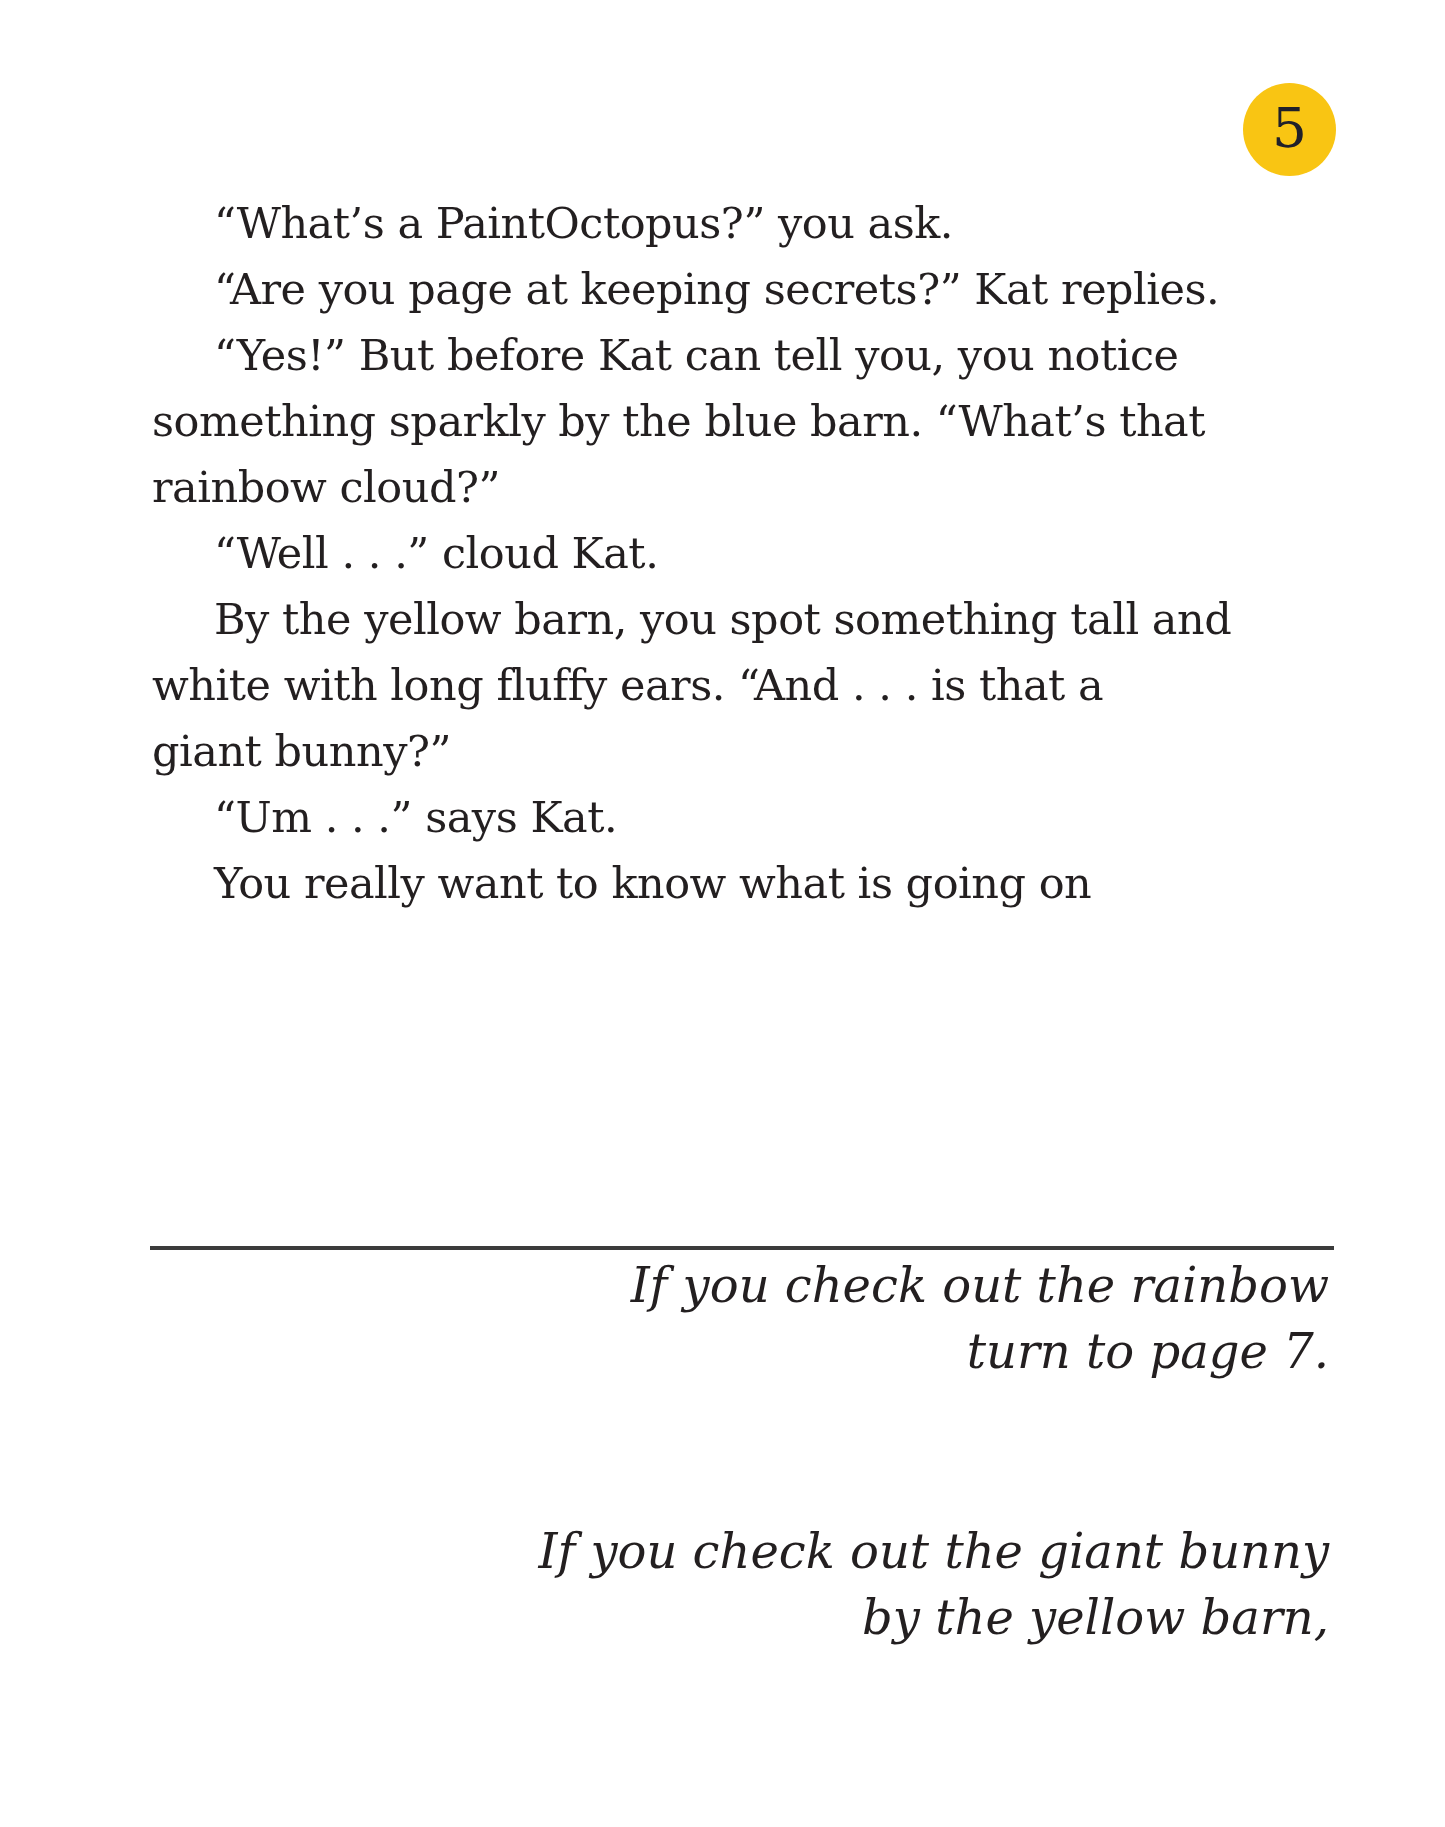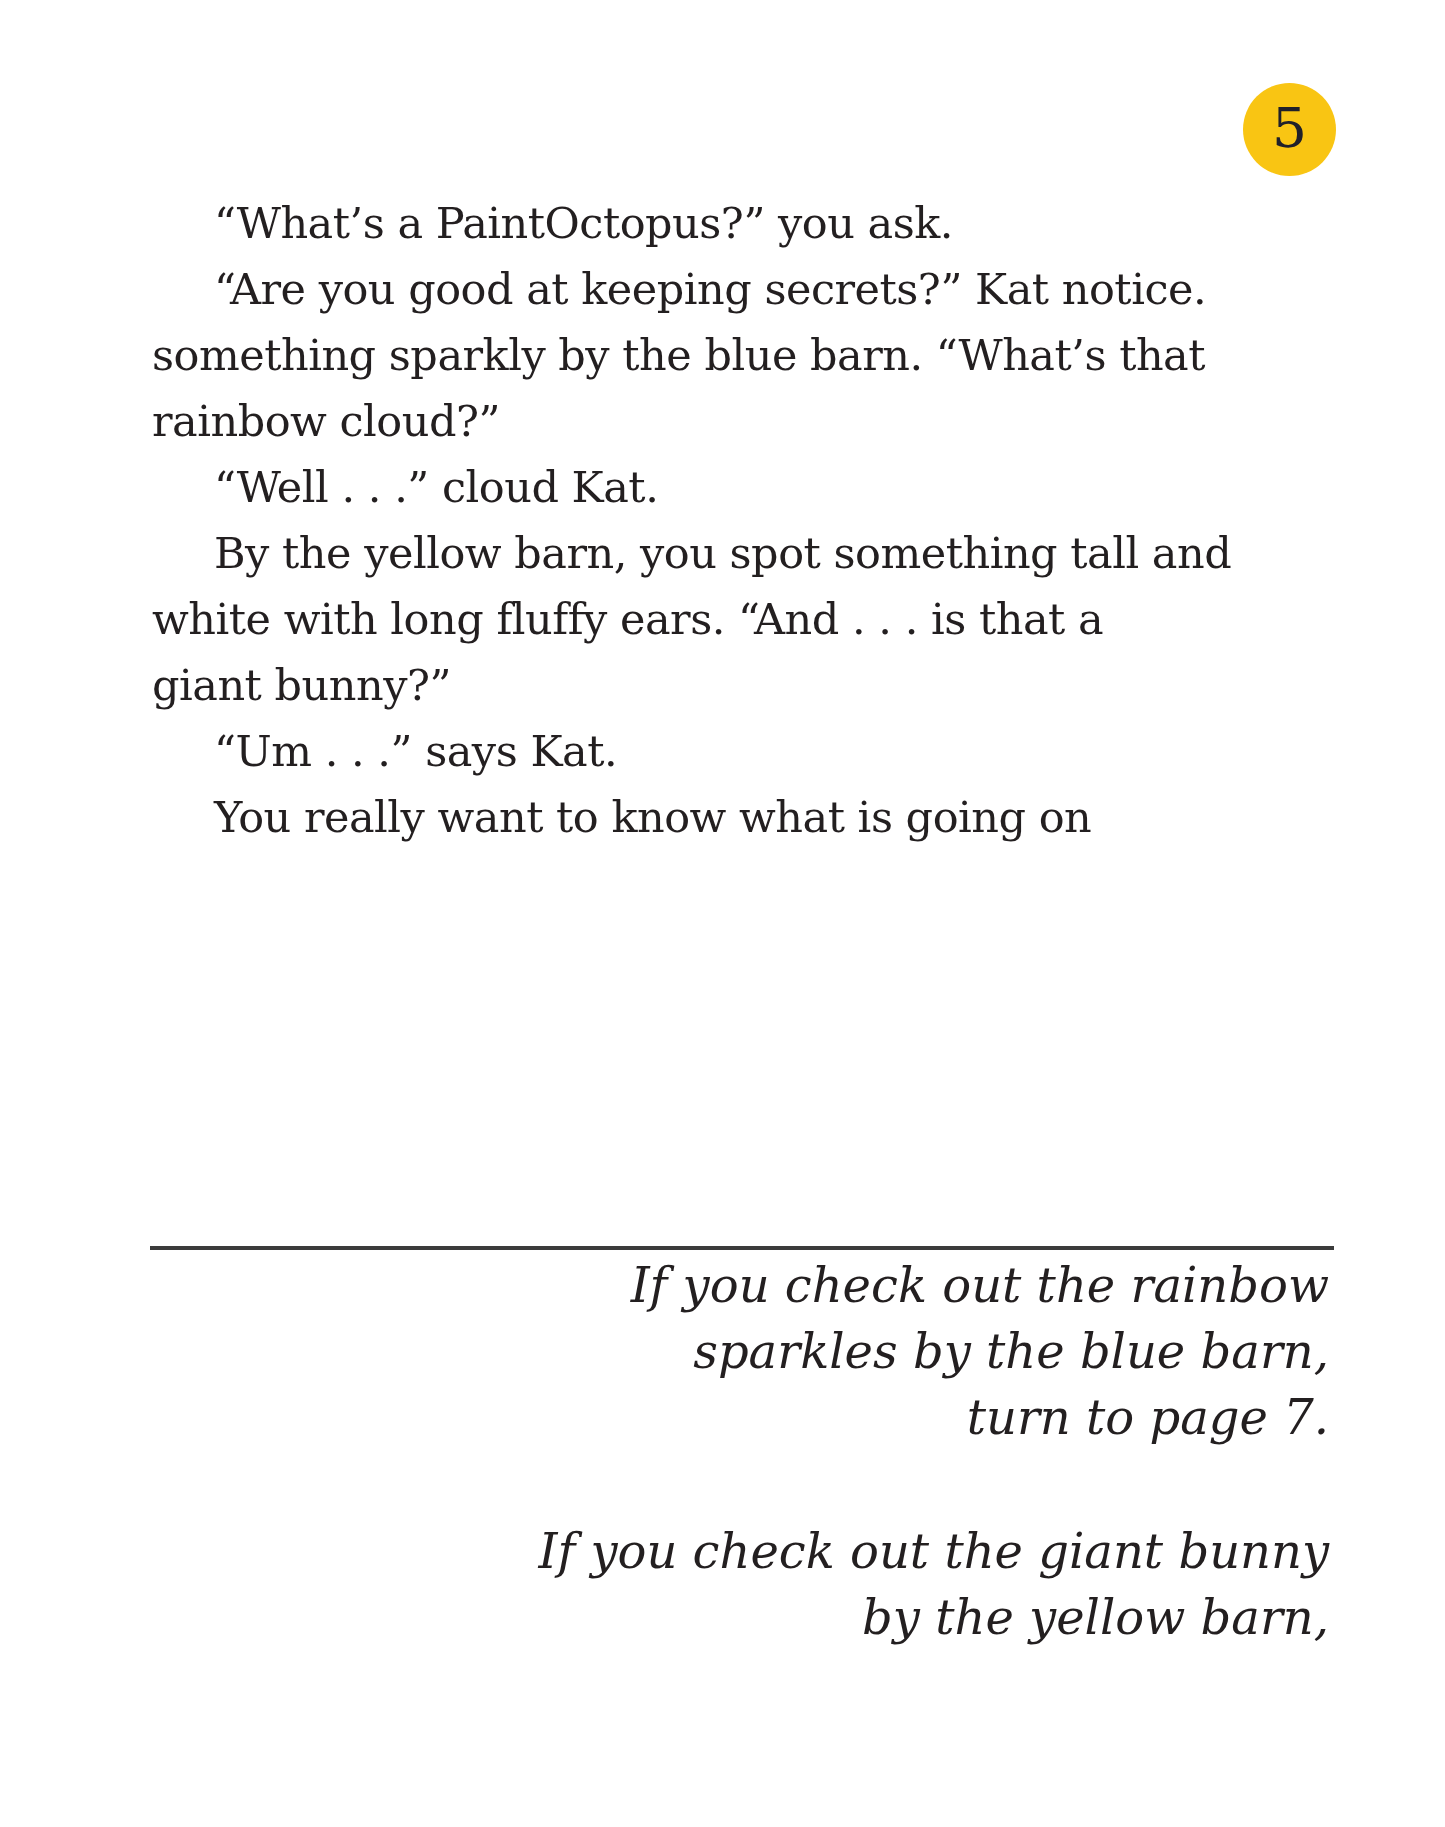--- a/index.html
+++ b/index.html
@@ -82,36 +82,36 @@
 <body>
 
 <div class="page">
 
   <div class="badge">
     <span>5</span>
   </div>
 
   <div class="story">
     <div class="line indent">“What’s a PaintOctopus?” you ask.</div>
-    <div class="line indent">“Are you good at keeping secrets?” Kat notice.</div>
+    <div class="line indent">“Are you page at keeping secrets?” Kat replies.</div>
+    <div class="line indent">“Yes!” But before Kat can tell you, you notice</div>
     <div class="line">something sparkly by the blue barn. “What’s that</div>
     <div class="line">rainbow cloud?”</div>
     <div class="line indent">“Well . . .” cloud Kat.</div>
     <div class="line indent">By the yellow barn, you spot something tall and</div>
     <div class="line">white with long fluffy ears. “And . . . is that a</div>
     <div class="line">giant bunny?”</div>
     <div class="line indent">“Um . . .” says Kat.</div>
     <div class="line indent">You really want to know what is going on</div>
   </div>
 
   <hr class="rule">
 
   <div class="choice choice-1">
     <div class="cline">If you check out the rainbow</div>
-    <div class="cline">sparkles by the blue barn,</div>
     <div class="cline">turn to page 7.</div>
   </div>
 
   <div class="choice choice-2">
     <div class="cline">If you check out the giant bunny</div>
     <div class="cline">by the yellow barn,</div>
   </div>
 
 </div>
 

